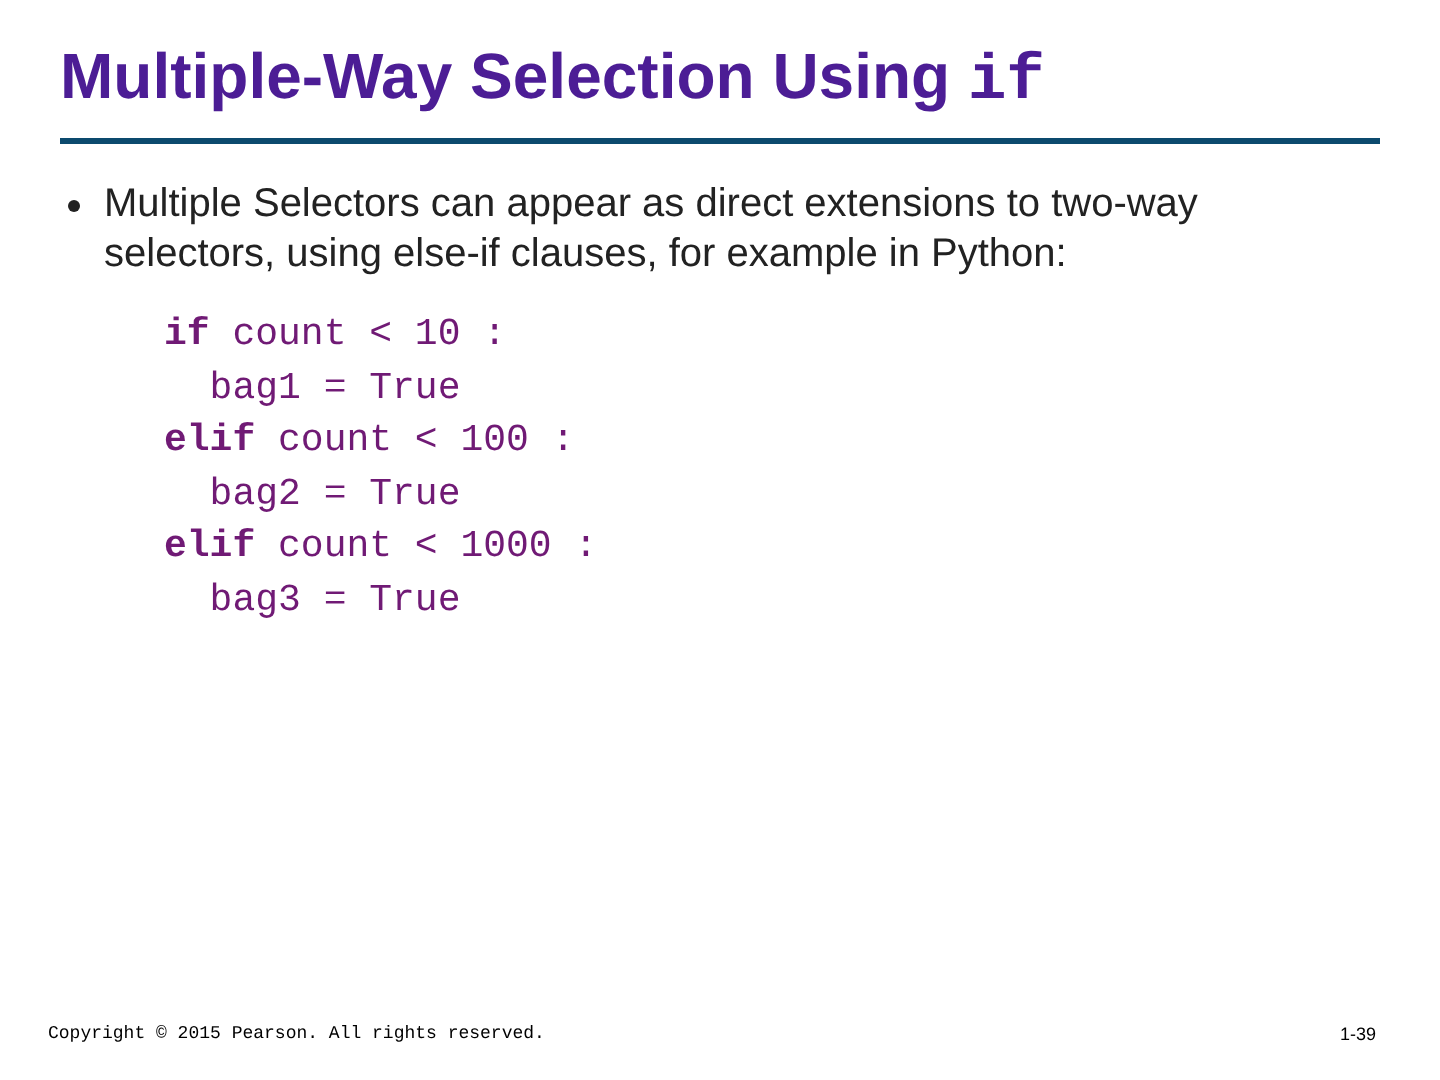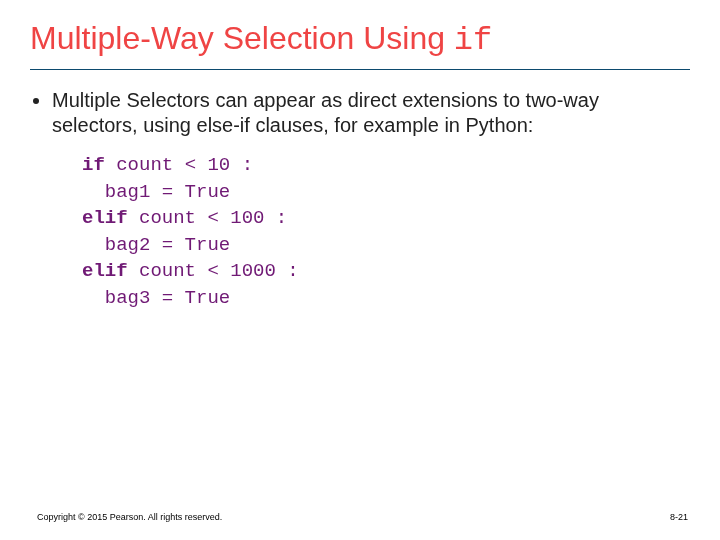--- a/index.html
+++ b/index.html
@@ -15,25 +15,25 @@
   .slide {
     box-sizing: border-box;
     width: 720px;
     height: 540px;
     padding: 20px 30px 10px 30px;
     position: relative;
   }
   .title {
     font-family: "Trebuchet MS", "Lucida Grande", sans-serif;
     font-size: 32px;
-    font-weight: normal;
-    color: #ef4444;
+    font-weight: bold;
+    color: #4c1d95;
     margin: 0 0 6px 0;
     padding: 0 0 10px 0;
-    border-bottom: 1px solid #0c4a6e;
+    border-bottom: 3px solid #0c4a6e;
   }
   .title .mono {
     font-family: "Courier New", monospace;
   }
   ul.body {
     margin: 18px 0 0 0;
     padding: 0 0 0 22px;
     list-style: disc;
   }
   ul.body li {
@@ -50,24 +50,24 @@
     line-height: 1.4;
     white-space: pre;
     margin: 14px 0 0 52px;
     color: #701a75;
   }
   .code .kw {
     font-weight: bold;
   }
   .footer {
     position: absolute;
-    left: 37px;
+    left: 24px;
     bottom: 18px;
     font-size: 9px;
-    font-family: Liberation Sans, sans-serif;
+    font-family: Liberation Mono, monospace;
     color: #000;
   }
   .pagenum {
     position: absolute;
     right: 32px;
     bottom: 18px;
     font-size: 9px;
     font-family: Arial, sans-serif;
     color: #000;
   }
@@ -86,15 +86,15 @@
   </ul>
 
   <div class="code"><span class="kw">if</span><span> count &lt; 10 :</span>
 <span>  bag1 = True</span>
 <span class="kw">elif</span><span> count &lt; 100 :</span>
 <span>  bag2 = True</span>
 <span class="kw">elif</span><span> count &lt; 1000 :</span>
 <span>  bag3 = True</span></div>
 
   <div class="footer">Copyright © 2015 Pearson. All rights reserved.</div>
-  <div class="pagenum">8-21</div>
+  <div class="pagenum">1-39</div>
 
 </div>
 
 </body></html>

